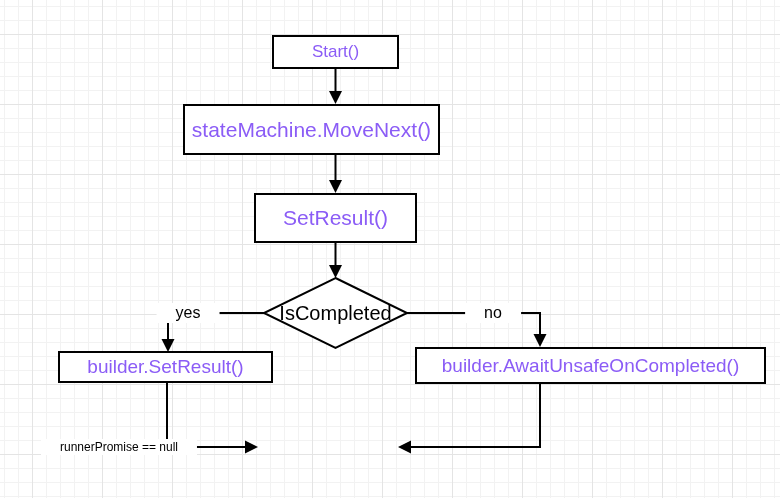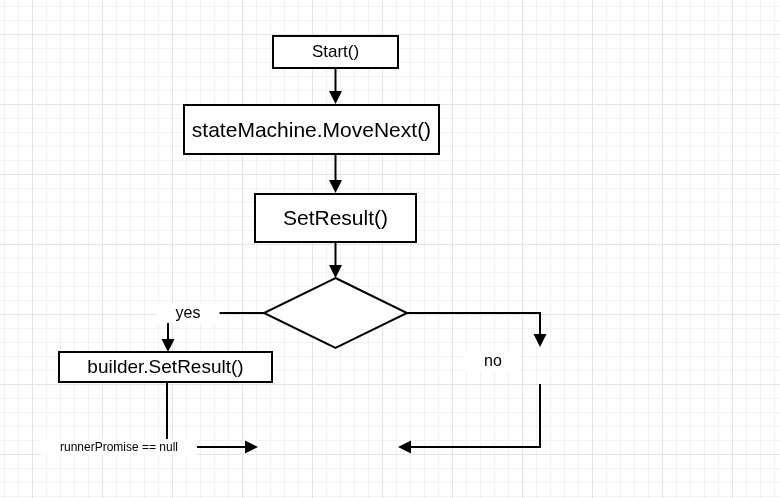--- a/index.html
+++ b/index.html
@@ -31,21 +31,21 @@
   .node {
     position: absolute;
     box-sizing: border-box;
     background: #ffffff;
     border: 2px solid #000000;
     display: flex;
     align-items: center;
     justify-content: center;
     white-space: nowrap;
     z-index: 2;
-    color: #000000;
+    color: #8b5cf6;
   }
   #n-start        { left: 272px; top: 35px;  width: 127px; height: 34px; font-size: 17px; }
   #n-move-next    { left: 183px; top: 104px; width: 257px; height: 51px; font-size: 21px; }
   #n-get-awaiter  { left: 254px; top: 193px; width: 163px; height: 50px; font-size: 21px; }
   #n-set-result   { left: 58px;  top: 351px; width: 215px; height: 32px; font-size: 19px; }
   #n-await-unsafe { left: 415px; top: 347px; width: 351px; height: 37px; font-size: 19px; }
   #n-builder-task { left: 258px; top: 418px; width: 141px; height: 54px; font-size: 20px; }
   .diamond-label {
     position: absolute;
     left: 250px; top: 301px;
@@ -60,21 +60,21 @@
   .edge-label {
     position: absolute;
     transform: translate(-50%, -50%);
     background: #ffffff;
     padding: 1px 19px;
     white-space: nowrap;
     z-index: 3;
     color: #000;
   }
   #lbl-yes  { left: 188px; top: 313px; font-size: 16px; }
-  #lbl-no   { left: 493px; top: 313px; font-size: 16px; margin-top: 48px; }
+  #lbl-no   { left: 493px; top: 313px; font-size: 16px; }
   #lbl-eq   { left: 119px; top: 447px; font-size: 12px; }
   #lbl-neq  { left: 540px; top: 447px; font-size: 18px; }
 </style>
 </head>
 <body>
 
 <div class="canvas">
 
   <svg class="connector-layer" viewBox="0 0 780 498" xmlns="http://www.w3.org/2000/svg">
 
@@ -102,22 +102,24 @@
   </svg>
 
   <div class="node" id="n-start">Start()</div>
 
   <div class="node" id="n-move-next">stateMachine.MoveNext()</div>
 
   <div class="node" id="n-get-awaiter">SetResult()</div>
 
   <div class="node" id="n-set-result">builder.SetResult()</div>
 
+  <div class="node" id="n-await-unsafe">builder.AwaitUnsafeOnCompleted()</div>
 
 
+  <div class="diamond-label">IsCompleted</div>
 
   <span class="edge-label" id="lbl-yes">yes</span>
 
   <span class="edge-label" id="lbl-no">no</span>
 
   <span class="edge-label" id="lbl-eq">runnerPromise == null</span>
 
 
 </div>
 

